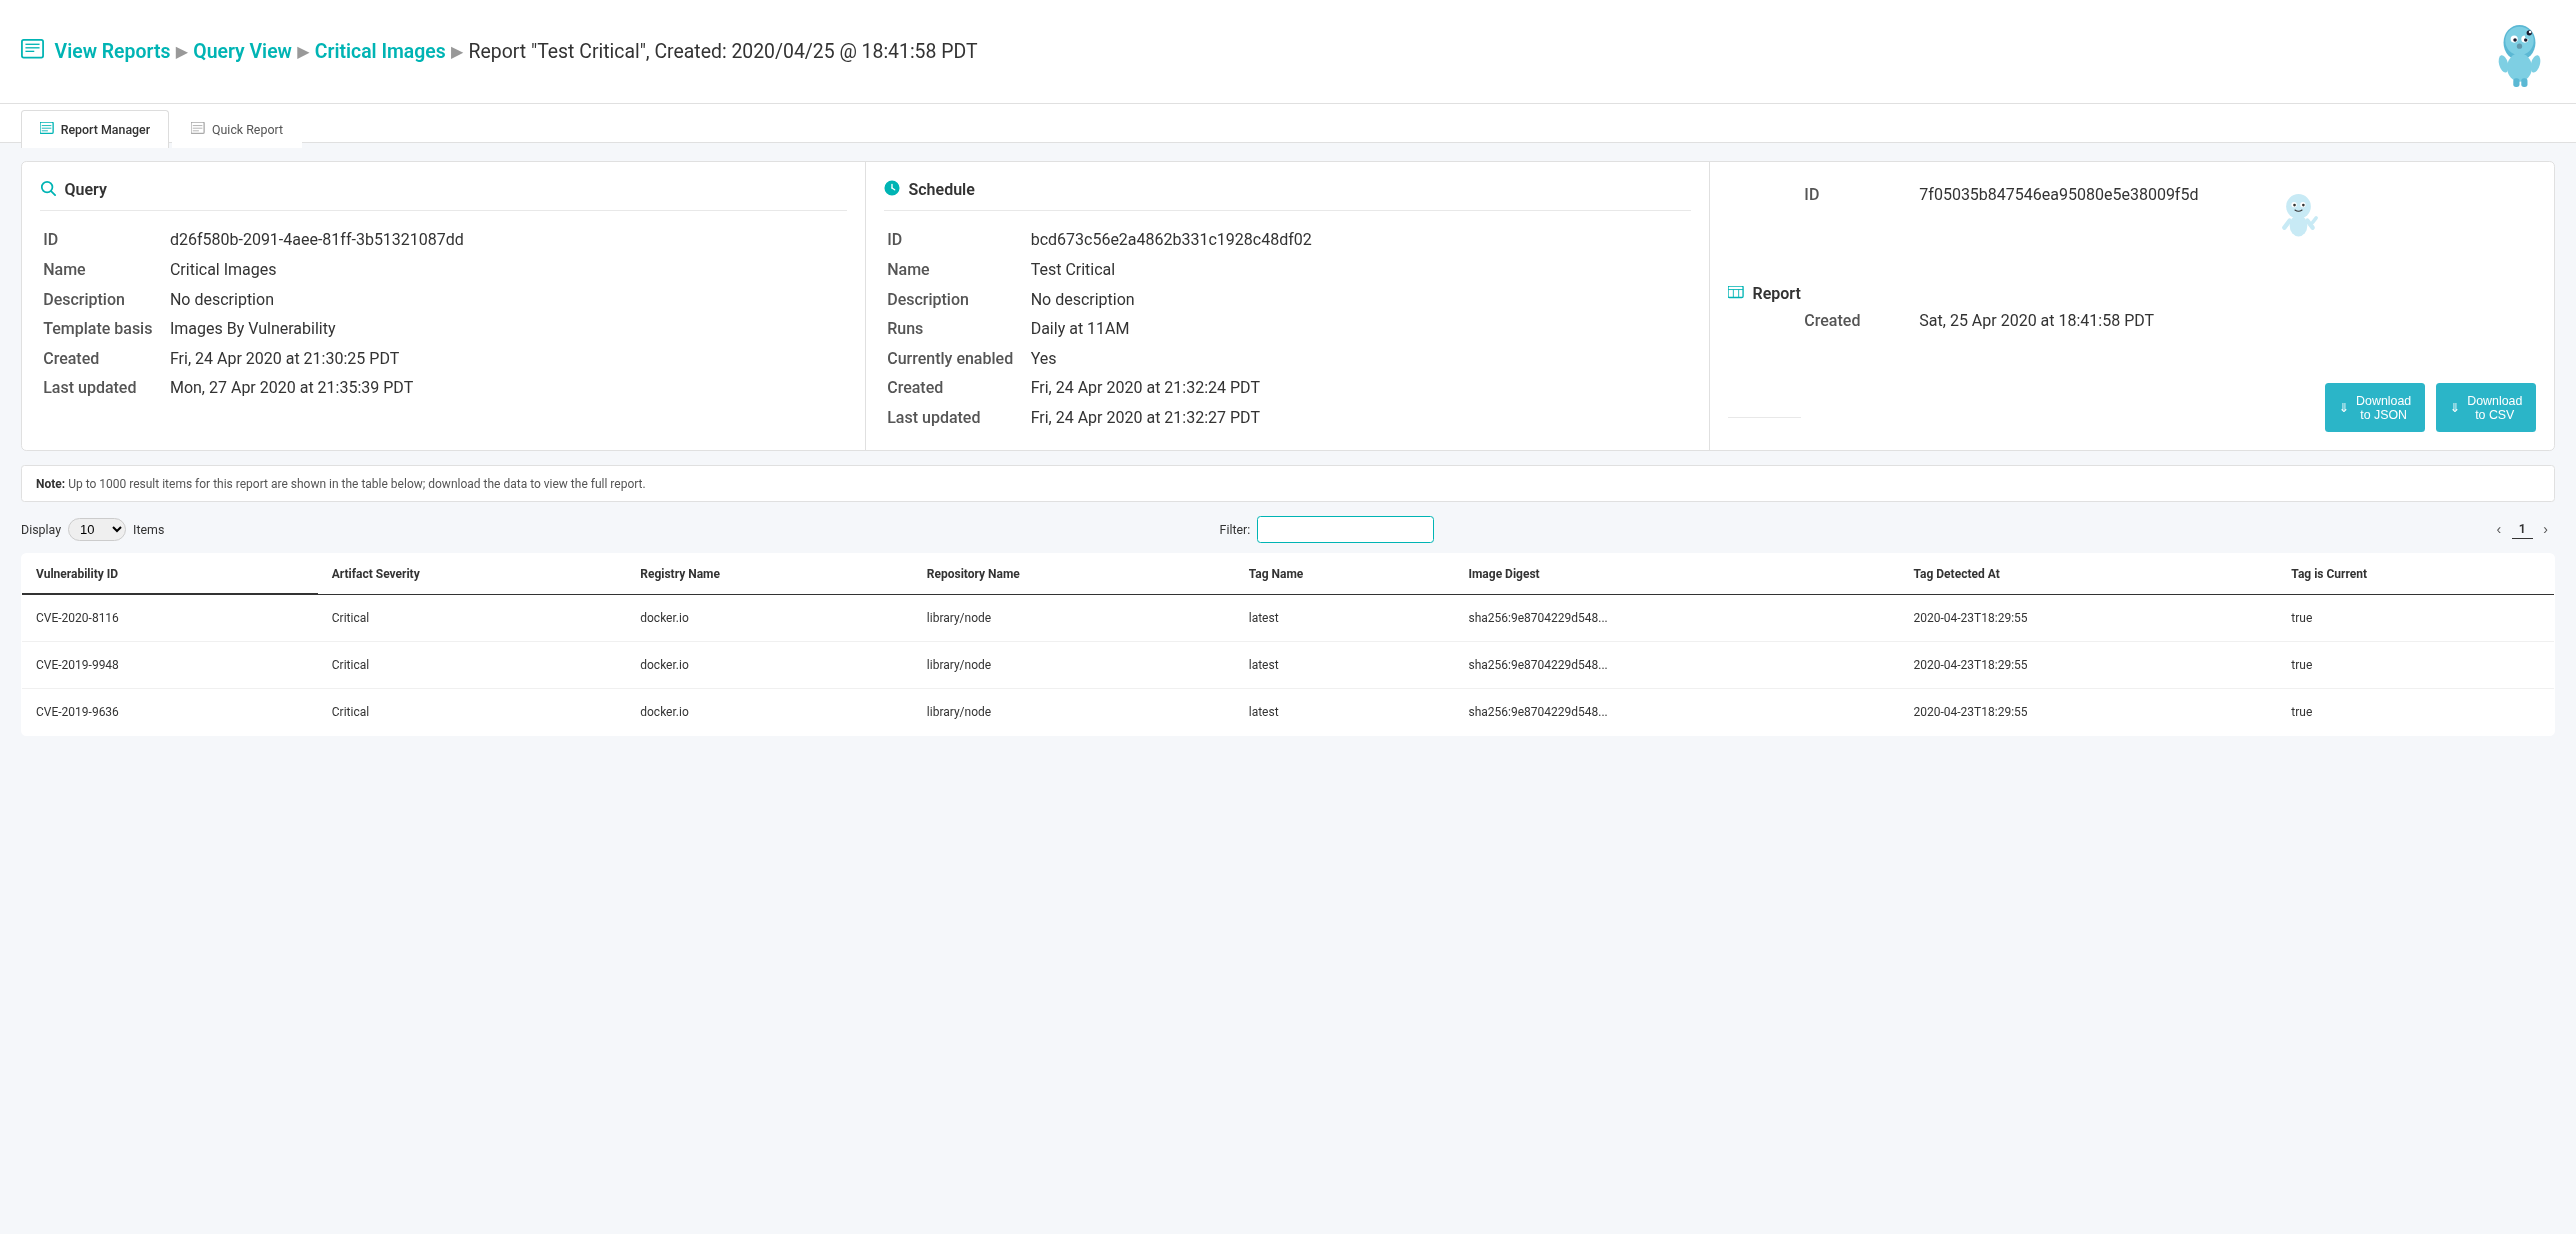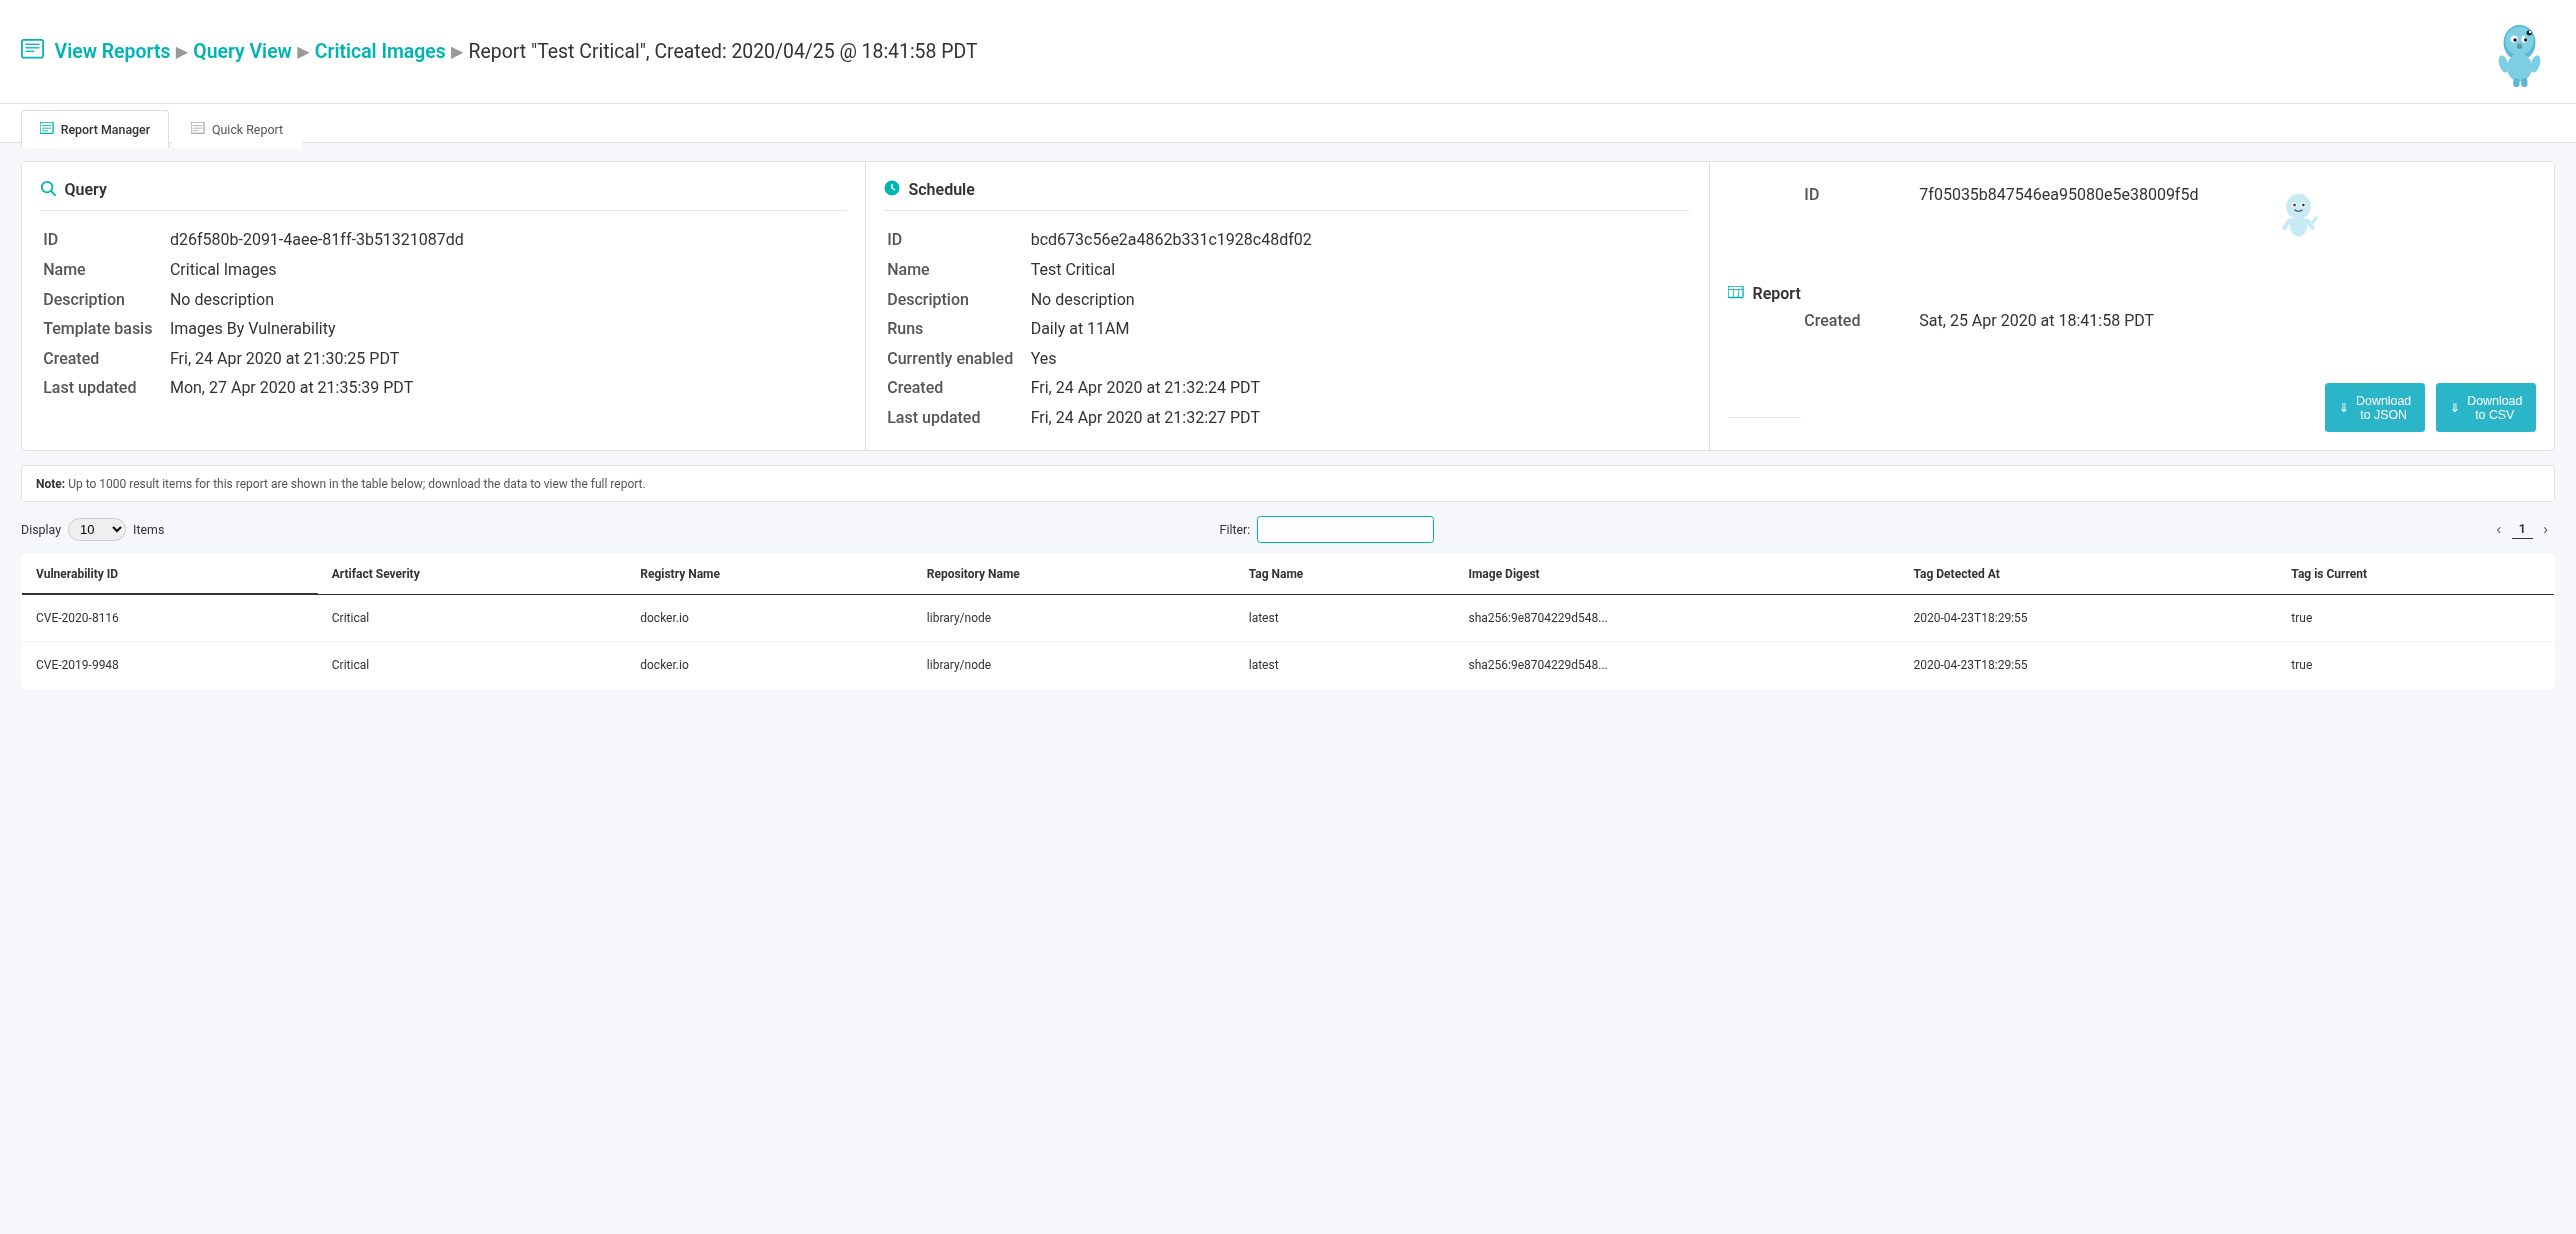--- a/index.html
+++ b/index.html
@@ -518,17 +518,27 @@
         <tr>
           <td>CVE-2019-9948</td>
           <td>Critical</td>
           <td>docker.io</td>
           <td>library/node</td>
           <td>latest</td>
           <td>sha256:9e8704229d548...</td>
           <td>2020-04-23T18:29:55</td>
           <td>true</td>
         </tr>
+        <tr>
+          <td>CVE-2019-9636</td>
+          <td>Critical</td>
+          <td>docker.io</td>
+          <td>library/node</td>
+          <td>latest</td>
+          <td>sha256:9e8704229d548...</td>
+          <td>2020-04-23T18:29:55</td>
+          <td>true</td>
+        </tr>
       </tbody>
   </table>
 
 </div>
 
 
 </body></html>

